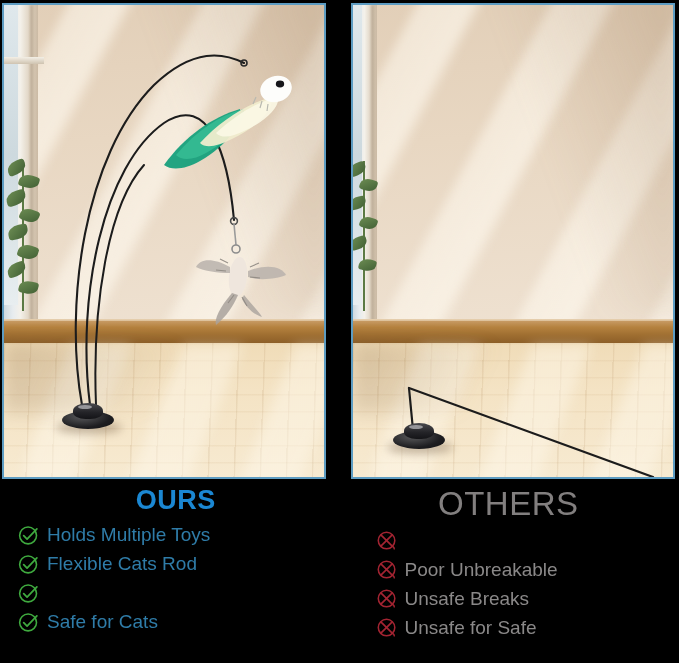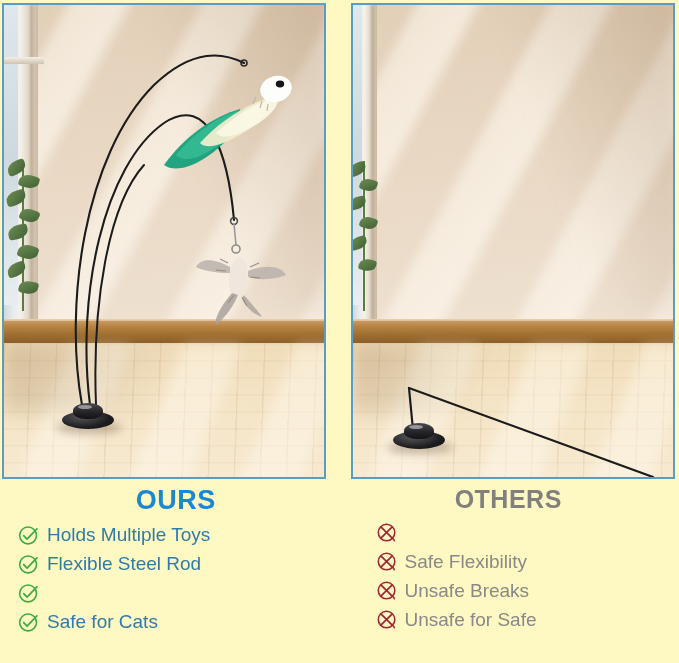--- a/index.html
+++ b/index.html
@@ -9,21 +9,21 @@
     background: #ffffff;
   }
   body {
     font-family: "Liberation Sans", sans-serif;
     -webkit-font-smoothing: antialiased;
   }
   #page {
     position: relative;
     width: 679px;
     height: 663px;
-    background: #fef9c3;
+    background: #000000;
     overflow: hidden;
   }
 
   
   .panels {
     position: absolute;
     top: 0;
     left: 0;
     width: 679px;
     height: 482px;
@@ -231,22 +231,22 @@
     letter-spacing: 0.5px;
     margin: 5px 0 6px 0;
     line-height: 1;
   }
   .title-ours {
     font-size: 27px;
     font-weight: bold;
     color: #1b87d2;
   }
   .title-others {
-    font-size: 25px;
-    font-weight: bold;
+    font-size: 33px;
+    font-weight: normal;
     color: #827f7f;
     padding-right: 14px;
   }
   .feature-list {
     list-style: none;
     margin: 0;
     padding: 0 0 0 6px;
   }
   .feature-item {
     display: flex;
@@ -407,21 +407,21 @@
           <span class="feature-label">Holds Multiple Toys</span>
         </li>
 
         <li class="feature-item">
           <span class="feature-icon">
             <svg viewBox="0 0 24 24">
               <circle cx="11" cy="12.5" r="9.2" fill="none" stroke="#3faa3f" stroke-width="1.7"></circle>
               <path d="M6.2,12.6 L9.9,16.4 L20.6,5.4" fill="none" stroke="#3faa3f" stroke-width="1.9" stroke-linecap="round" stroke-linejoin="round"></path>
             </svg>
           </span>
-          <span class="feature-label">Flexible Steel Rod</span>
+          <span class="feature-label">Flexible Cats Rod</span>
         </li>
 
         <li class="feature-item">
           <span class="feature-icon">
             <svg viewBox="0 0 24 24">
               <circle cx="11" cy="12.5" r="9.2" fill="none" stroke="#3faa3f" stroke-width="1.7"></circle>
               <path d="M6.2,12.6 L9.9,16.4 L20.6,5.4" fill="none" stroke="#3faa3f" stroke-width="1.9" stroke-linecap="round" stroke-linejoin="round"></path>
             </svg>
           </span>
         </li>
@@ -453,21 +453,21 @@
         </li>
 
         <li class="feature-item">
           <span class="feature-icon">
             <svg viewBox="0 0 24 24">
               <circle cx="11.5" cy="11.5" r="9" fill="none" stroke="#a32432" stroke-width="1.7"></circle>
               <path d="M5.6,5.6 L17.4,17.4 M17.4,5.6 L5.6,17.4" fill="none" stroke="#a32432" stroke-width="1.8" stroke-linecap="round"></path>
               <path d="M17.4,17.4 C19.4,18.6 20.2,19.6 19.8,20.6" fill="none" stroke="#a32432" stroke-width="1.6" stroke-linecap="round"></path>
             </svg>
           </span>
-          <span class="feature-label">Safe Flexibility</span>
+          <span class="feature-label">Poor Unbreakable</span>
         </li>
 
         <li class="feature-item">
           <span class="feature-icon">
             <svg viewBox="0 0 24 24">
               <circle cx="11.5" cy="11.5" r="9" fill="none" stroke="#a32432" stroke-width="1.7"></circle>
               <path d="M5.6,5.6 L17.4,17.4 M17.4,5.6 L5.6,17.4" fill="none" stroke="#a32432" stroke-width="1.8" stroke-linecap="round"></path>
               <path d="M17.4,17.4 C19.4,18.6 20.2,19.6 19.8,20.6" fill="none" stroke="#a32432" stroke-width="1.6" stroke-linecap="round"></path>
             </svg>
           </span>

